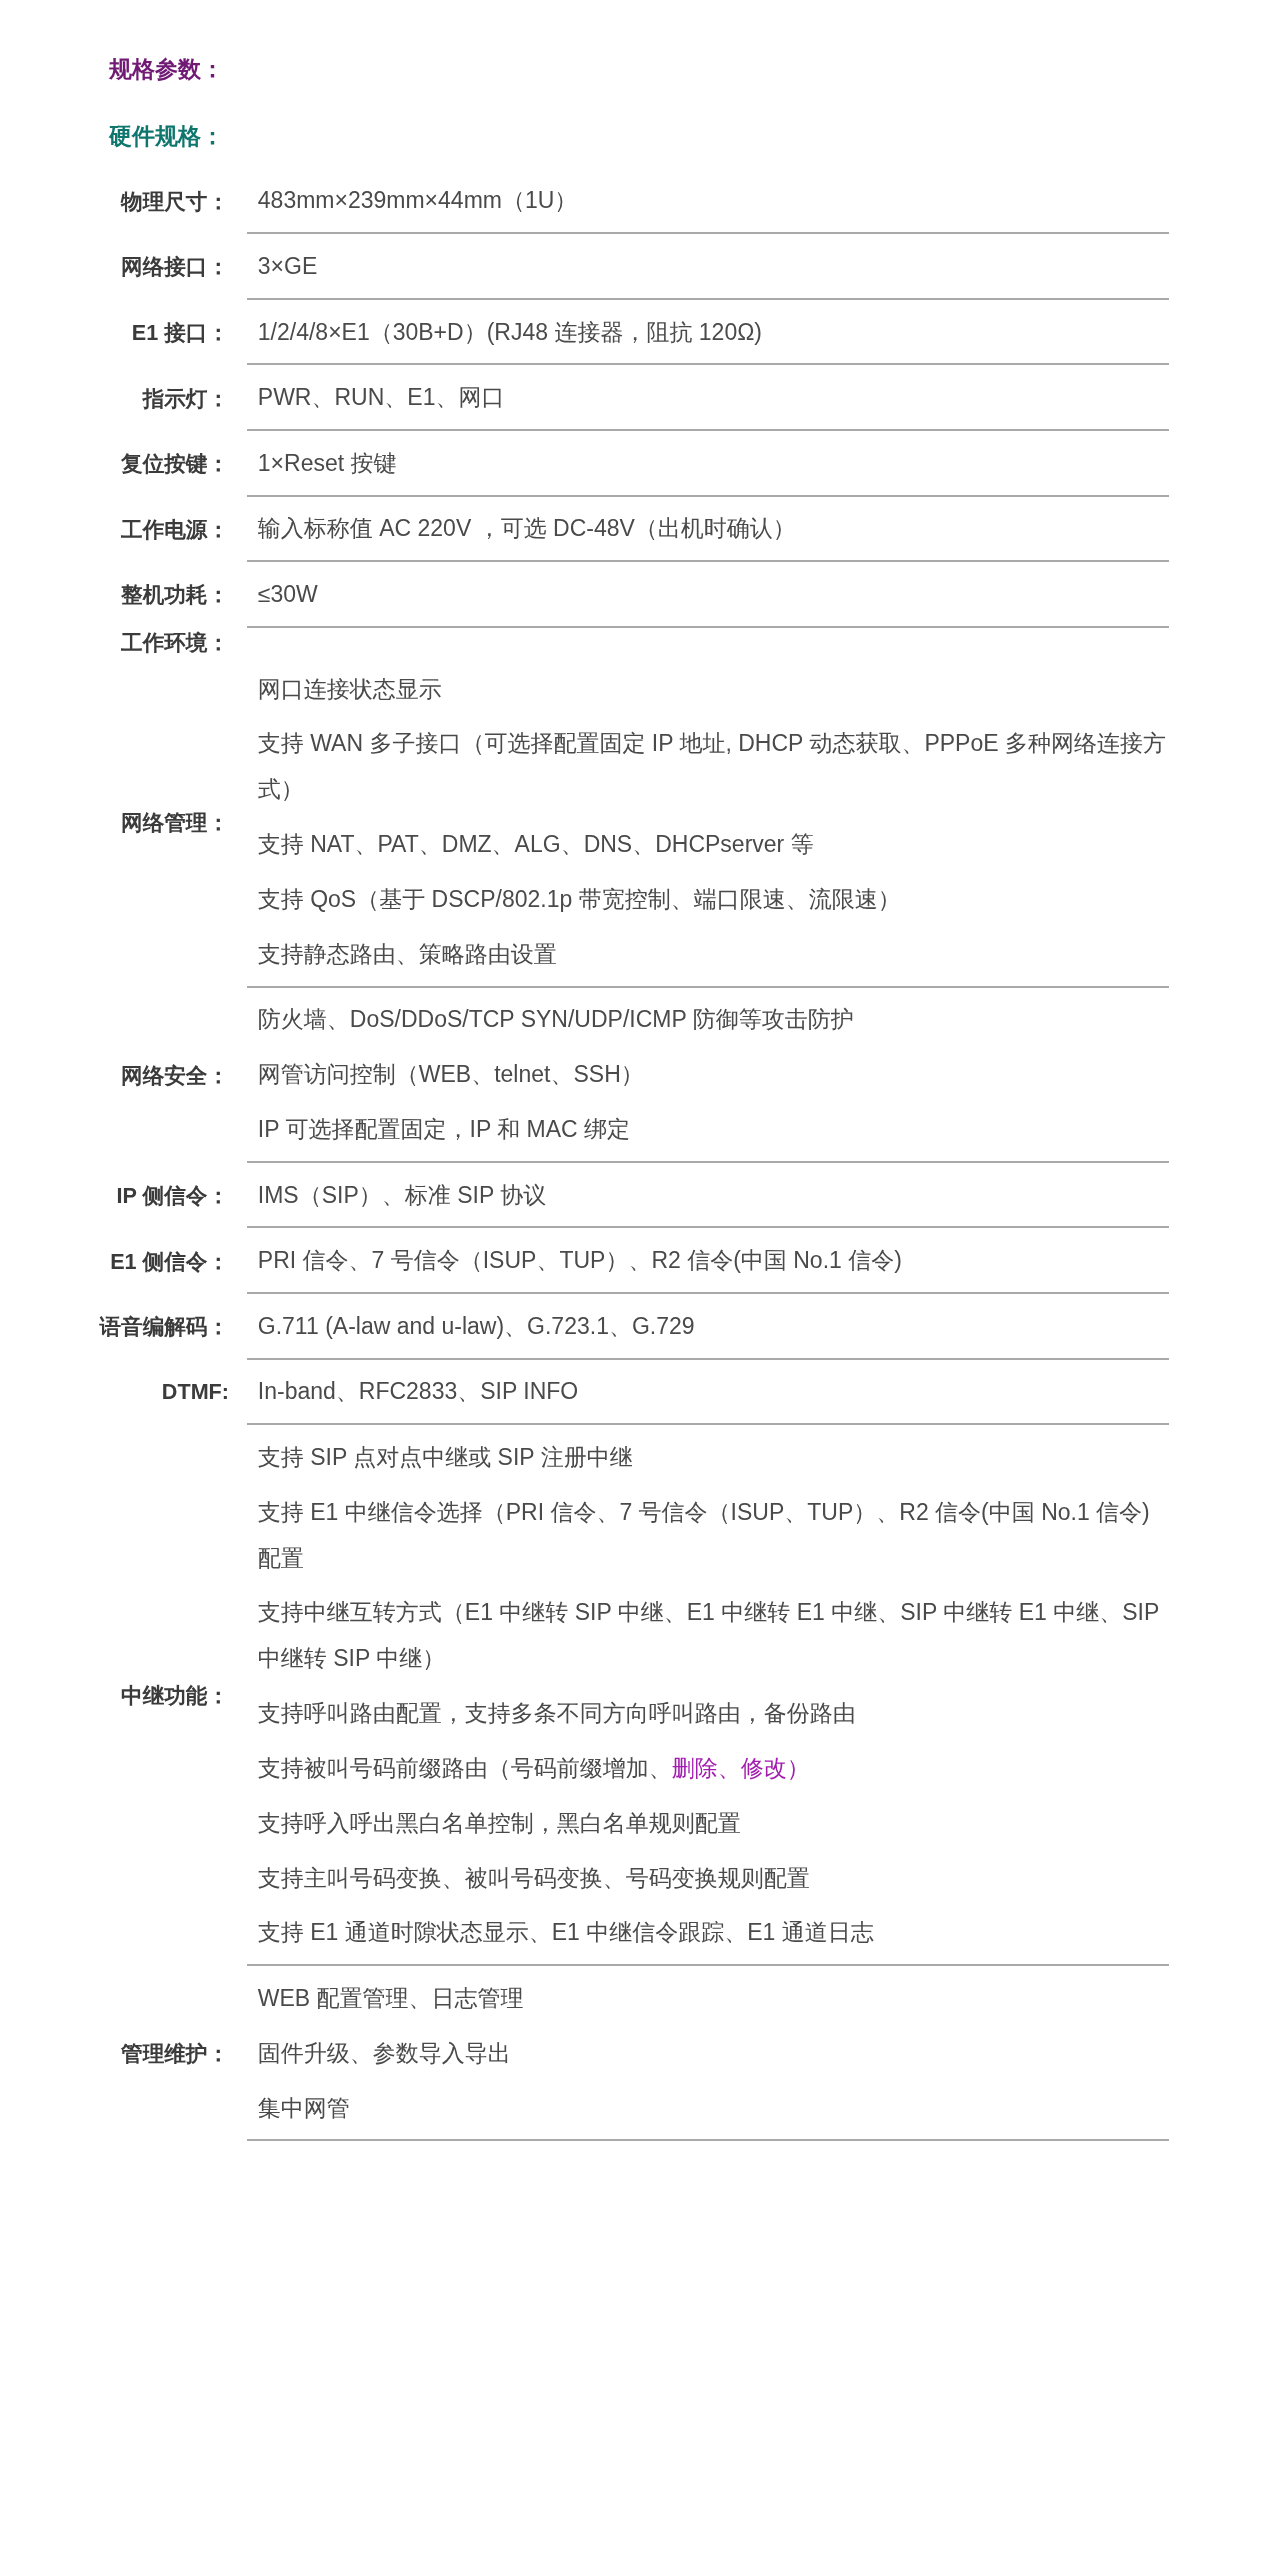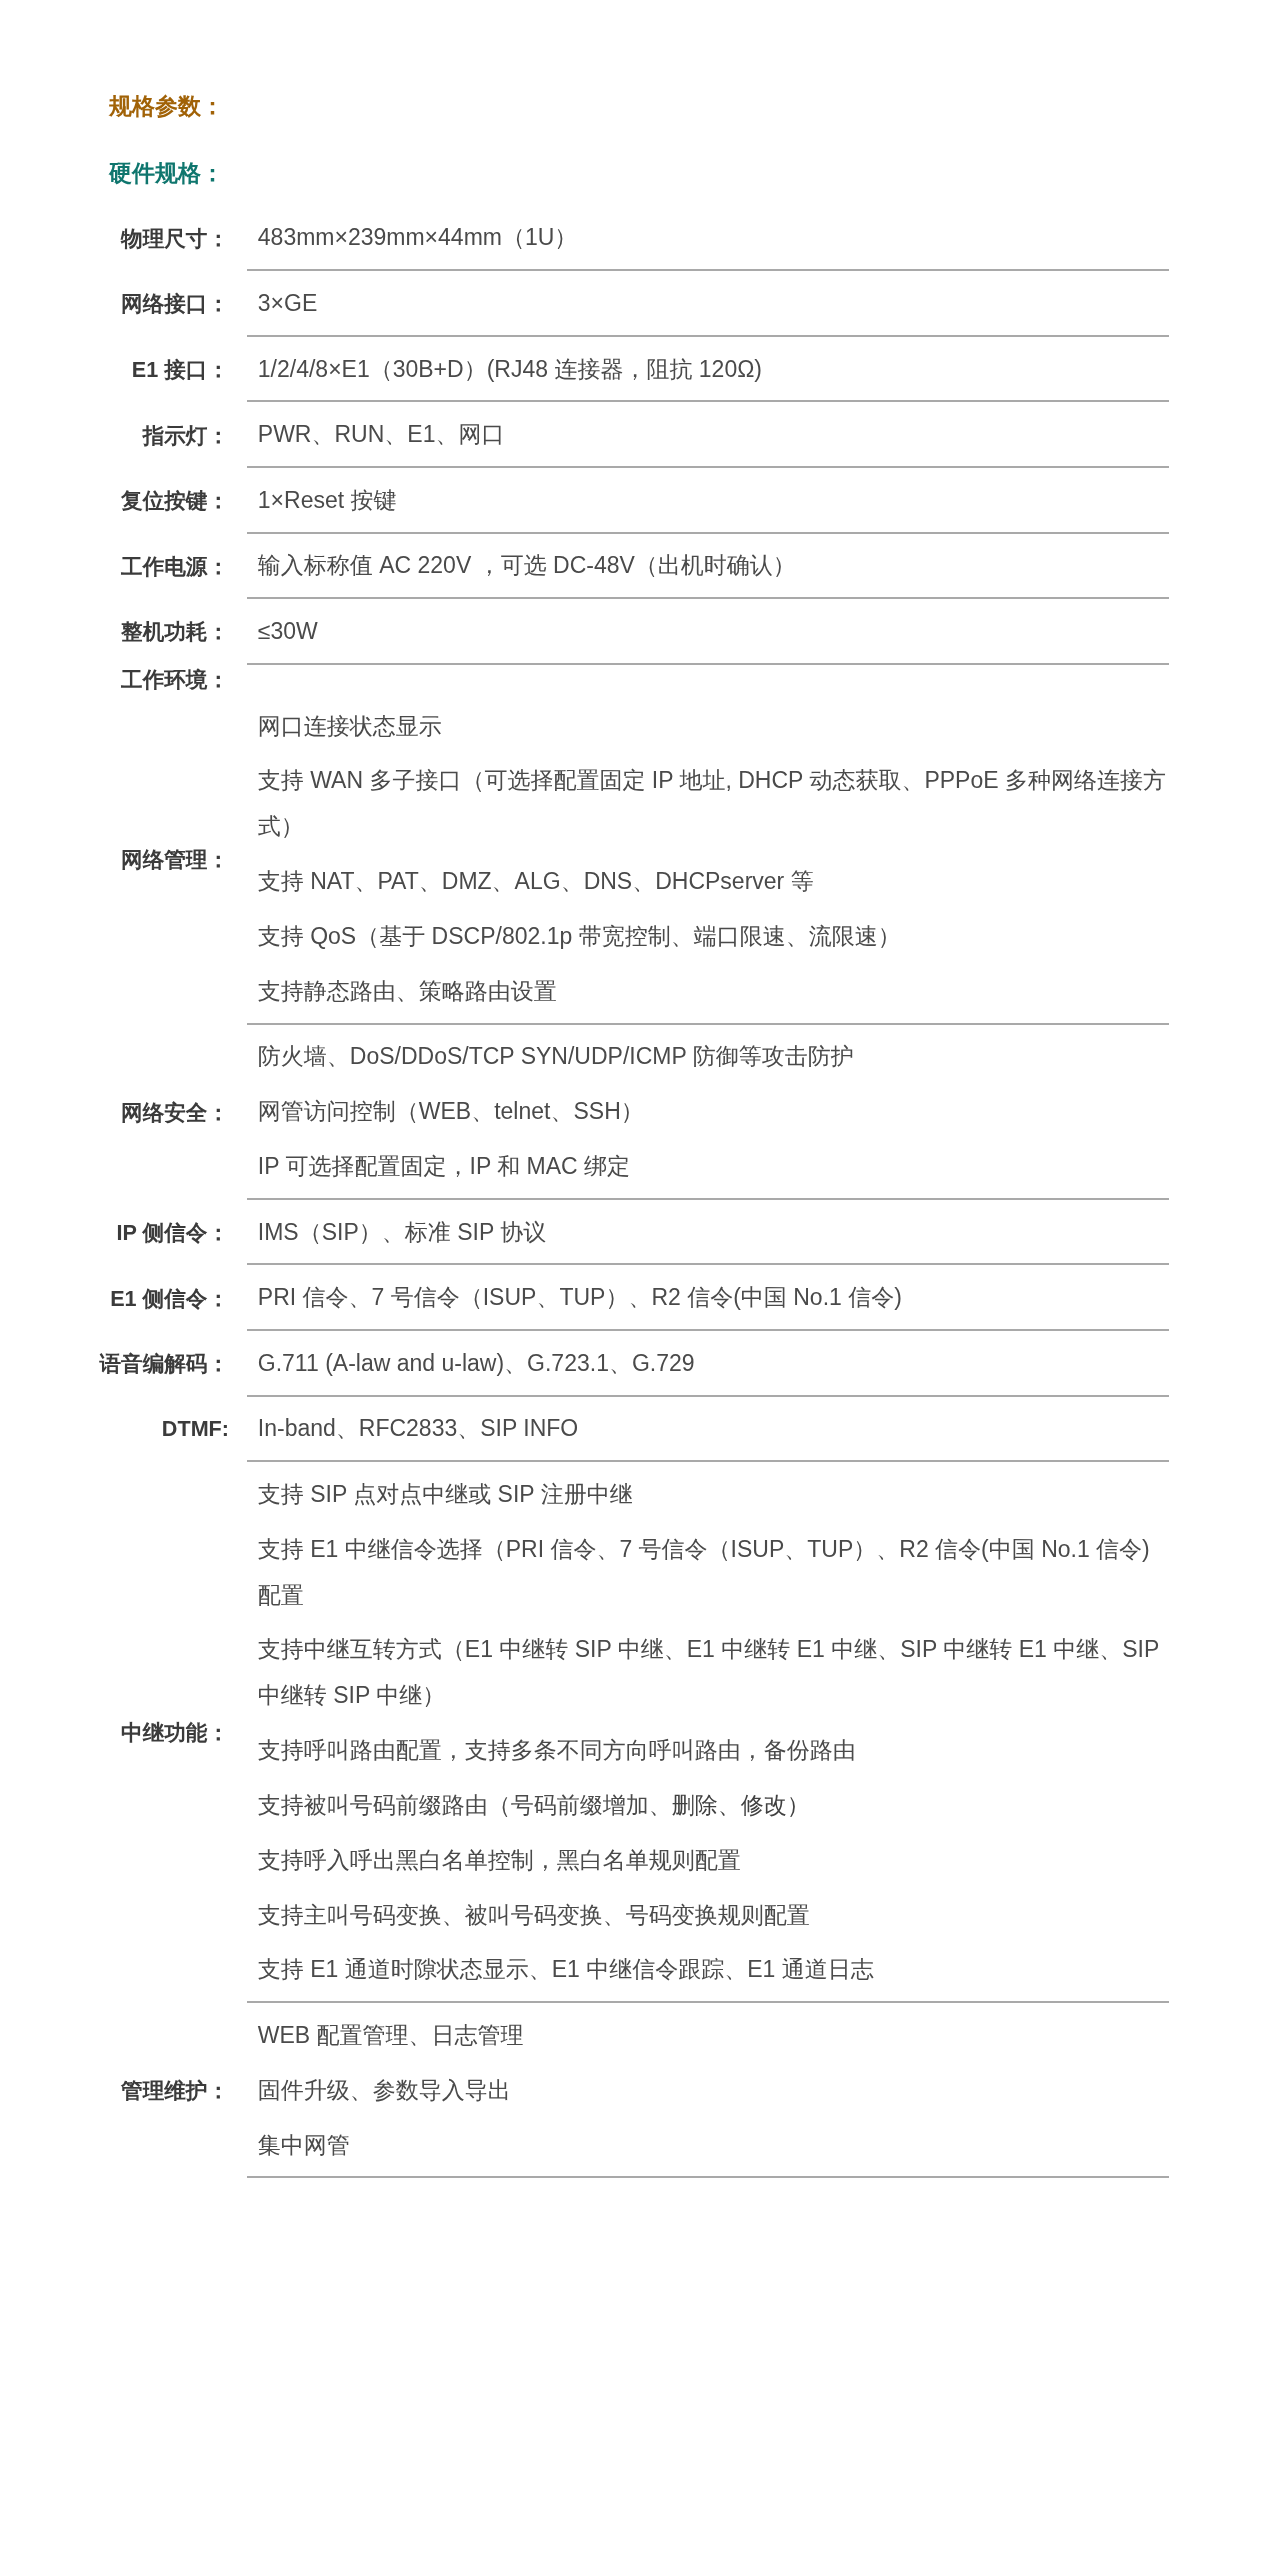--- a/index.html
+++ b/index.html
@@ -7,41 +7,41 @@
     width:1278px;height:2907px;background:#ffffff;
     font-family:"Liberation Sans","DejaVu Sans",sans-serif;
     -webkit-font-smoothing:antialiased;
   }
   .doc{position:relative;width:1278px;}
   .heading{
     margin-left:109px;
     font-size:23px;line-height:24px;font-weight:bold;color:#0f766e;
     white-space:nowrap;
   }
-  .heading.first{margin-top:94px;color:#a16207;}
+  .heading.first{margin-top:57px;color:#701a75;}
   .heading.hw{margin-top:43px;margin-bottom:20.6px;}
   .heading.sw{margin-top:103px;margin-bottom:20.6px;}
   .spec-table{width:1168px;}
   .row{display:flex;align-items:stretch;}
   .t-label{
     flex:0 0 229px;width:229px;
     display:flex;align-items:center;justify-content:flex-end;
     font-size:21.6px;font-weight:bold;color:#3b3b3b;
     white-space:nowrap;
   }
   .t-value{
     flex:0 0 922px;width:922px;box-sizing:border-box;
     margin-left:17.5px;padding:0 0 0 11.3px;
     border-bottom:2.6px solid #a9a9a9;
   }
   .vline{
     font-size:23px;line-height:46px;margin:8.8px 0;
     color:#4a4a4a;
   }
-  .muted{color:#404040;}
+  .muted{color:#a21caf;}
 </style>
 </head>
 <body>
 
 <div class="doc">
   <div class="heading first">规格参数：</div>
   <div class="heading hw">硬件规格：</div>
   <div class="spec-table" id="hw-table">
       <div class="row">
         <div class="t-label">物理尺寸：</div>

